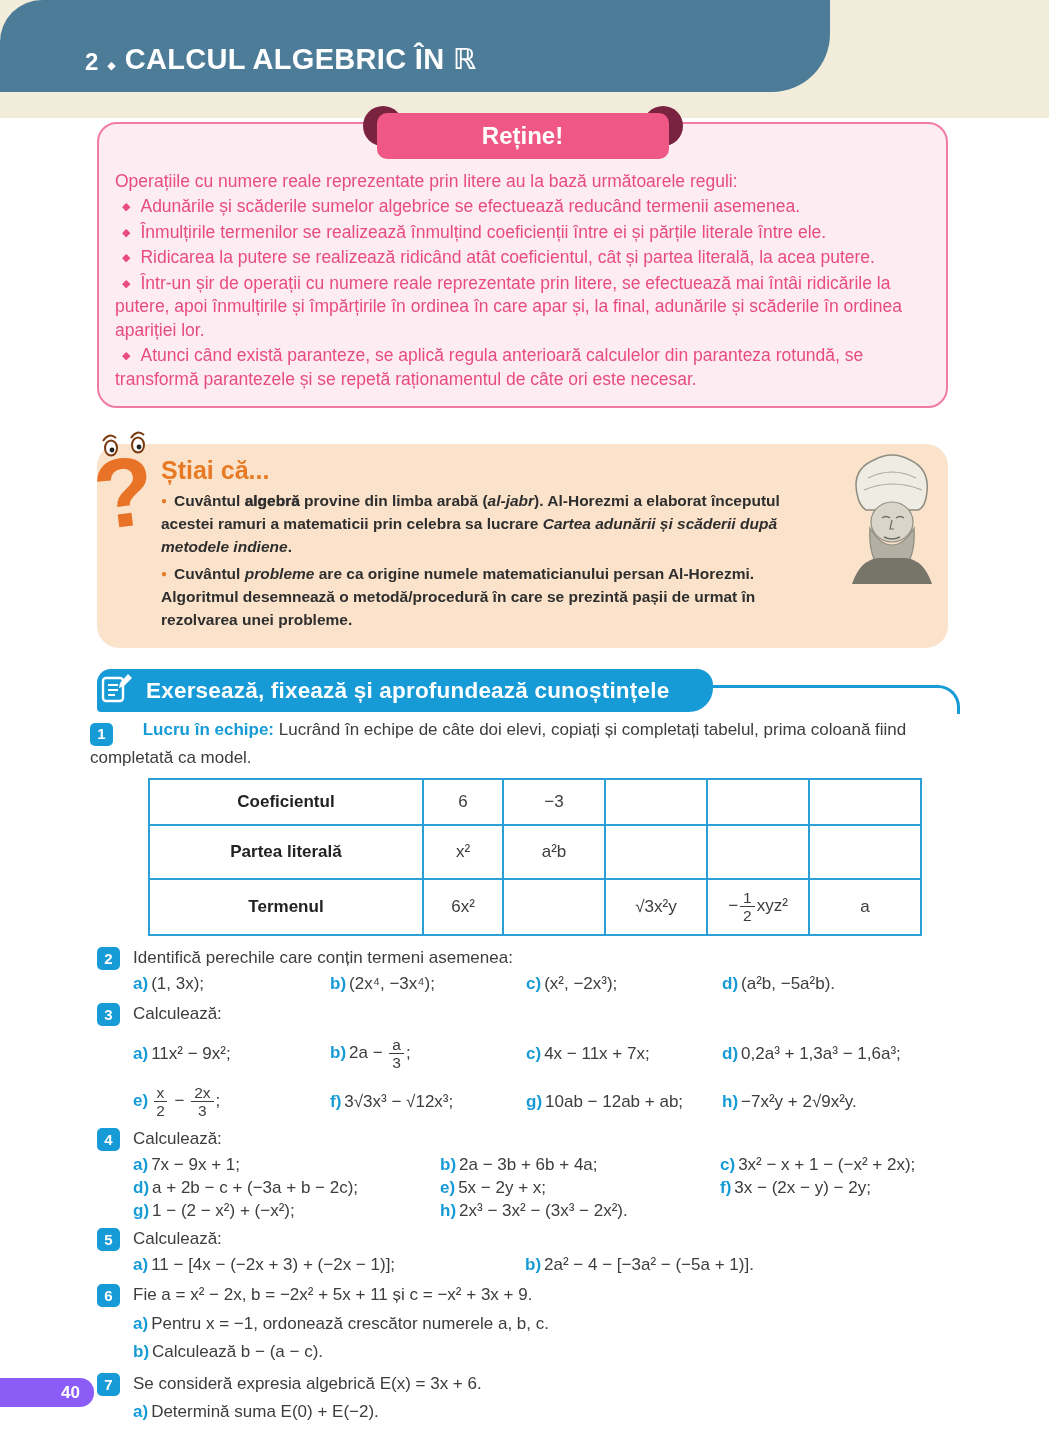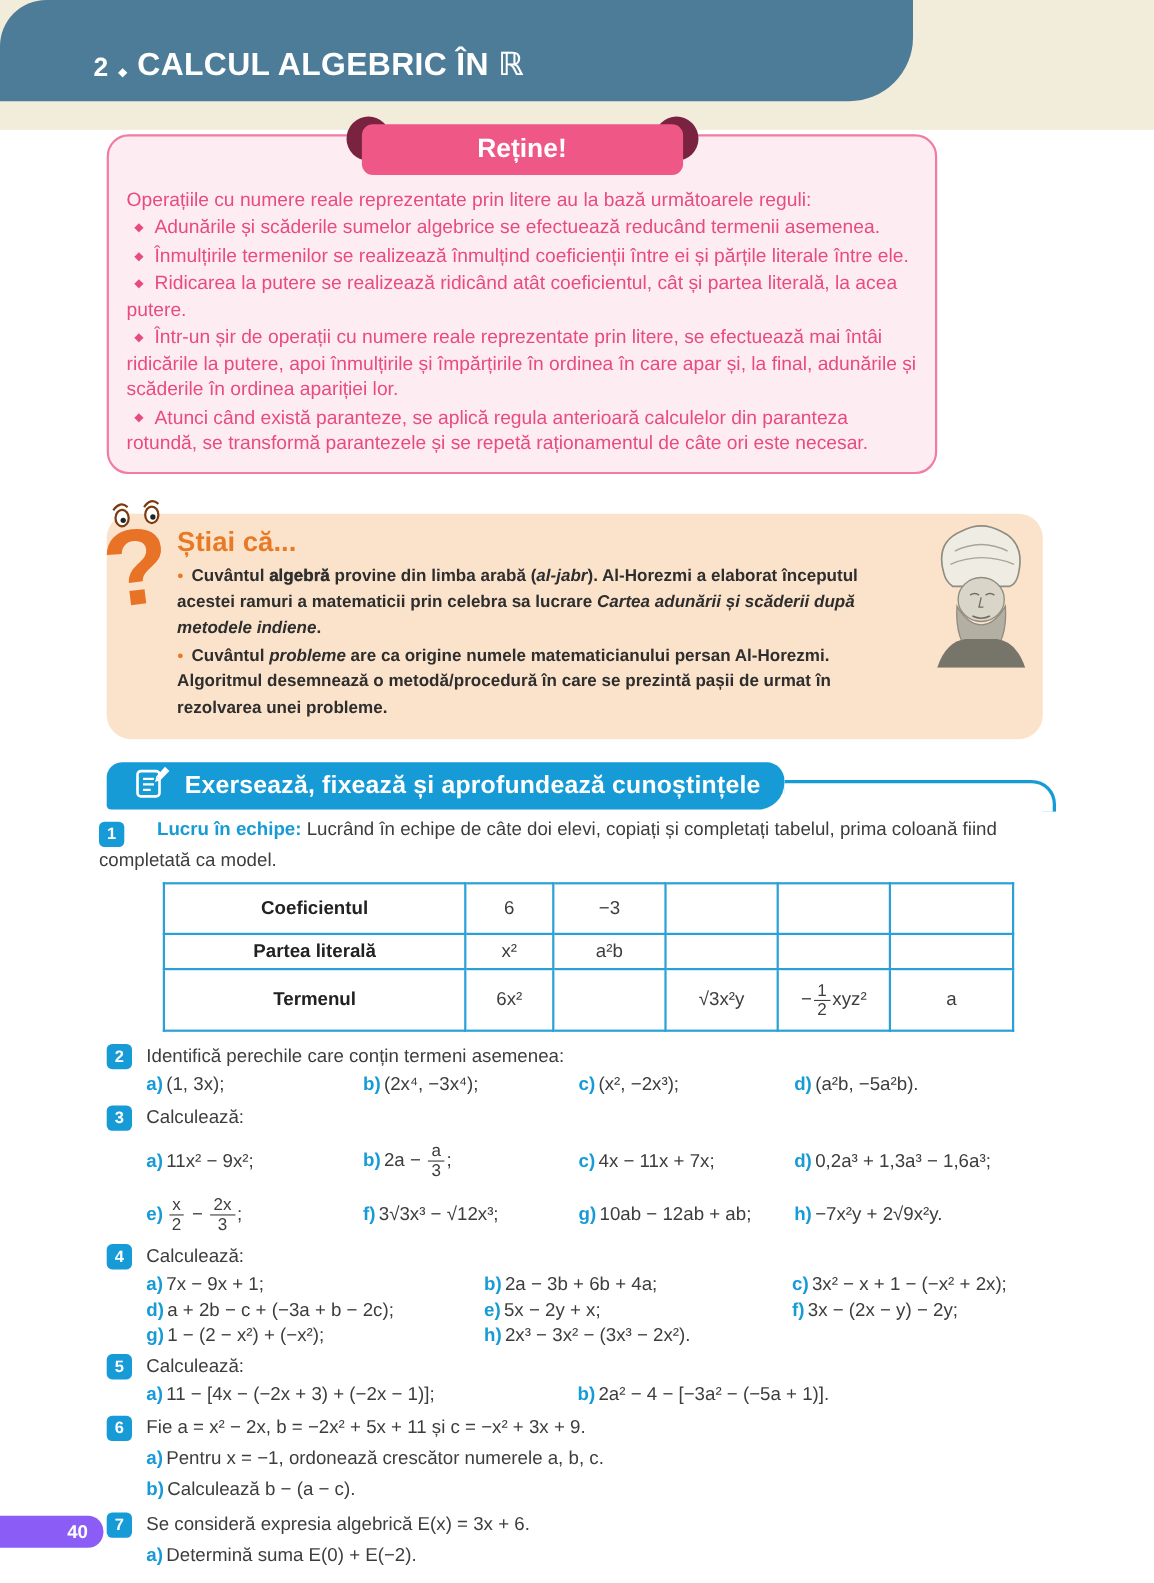--- a/index.html
+++ b/index.html
@@ -11,21 +11,21 @@
   .chapter-header{position:absolute;top:0;left:0;width:830px;height:92px;background:#4d7c99;
         border-radius:42px 0 58px 0;box-sizing:border-box;
         display:flex;align-items:flex-end;padding:0 0 16px 85px;color:#fff;}
   .chapter-header .num{font-size:24px;font-weight:bold;}
   .chapter-header .sep{font-size:11px;margin:0 9px 4px 9px;}
   .chapter-header .ttl{font-size:29px;font-weight:bold;letter-spacing:.3px;}
 
   .content{position:relative;padding:122px 0 0 90px;}
 
   
-  .retine{position:relative;margin-left:7px;width:755px;box-sizing:border-box;
+  .retine{position:relative;margin-left:7px;width:851px;box-sizing:border-box;
         background:#fdedf2;border:2.5px solid #f27ba2;border-radius:20px;
         padding:46px 16px 13px 16px;color:#e84b80;font-size:17.5px;line-height:1.34;}
   .ribbon-wrap{position:absolute;top:-11px;left:50%;transform:translateX(-50%);width:292px;height:46px;}
   .ribbon-fold{position:absolute;width:40px;height:40px;border-radius:50%;background:#7a2340;top:-7px;z-index:1;}
   .fold-l{left:-14px}.fold-r{right:-14px}
   .ribbon-band{position:absolute;left:0;top:0;right:0;bottom:0;z-index:2;background:#ef5787;border-radius:10px;
         display:flex;align-items:center;justify-content:center;color:#fff;font-size:24px;font-weight:bold;}
   .retine p{margin:0 0 2px 0;}
   .diam{font-size:11px;vertical-align:2px;margin:0 10px 0 7px;}
 
@@ -37,21 +37,21 @@
   .sp{margin:3px 0;font-size:15.5px;line-height:1.5;color:#2e2e2e;font-weight:bold;}
   .sp .dot{color:#e87a26;font-size:10px;vertical-align:2px;margin-right:7px;}
   .sp .xb{text-shadow:0 0 .7px currentColor;}
   .sp .it{font-style:italic;font-weight:bold;}
   .portrait{position:absolute;right:8px;top:4px;}
 
   
   .banner-row{position:relative;margin:21px 0 0 7px;height:43px;}
   .banner{position:absolute;left:0;top:0;width:616px;height:43px;background:#169bd7;
         border-radius:14px 16px 24px 4px;display:flex;align-items:center;gap:13px;
-        padding-left:24px;box-sizing:border-box;color:#fff;font-size:22.5px;font-weight:bold;letter-spacing:.2px;}
+        padding-left:2px;box-sizing:border-box;color:#fff;font-size:22.5px;font-weight:bold;letter-spacing:.2px;}
   .swoosh{position:absolute;left:616px;top:16px;width:244px;height:26px;
         border-top:3.5px solid #169bd7;border-right:3.5px solid #169bd7;border-top-right-radius:22px;}
 
   
   .exwrap{width:885px;font-size:17px;}
   .ex{position:relative;padding-left:43px;}
   .badge{position:absolute;left:7px;top:1px;width:23px;height:23px;background:#169bd7;border-radius:5px;
         color:#fff;font-size:15px;font-weight:bold;display:flex;align-items:center;justify-content:center;}
   .badge-inline{display:inline-flex;position:static;vertical-align:-4px;margin-right:13px;width:23px;height:23px;
         background:#169bd7;border-radius:5px;color:#fff;font-size:15px;font-weight:bold;align-items:center;justify-content:center;}
@@ -65,21 +65,21 @@
 
   .frac{display:inline-flex;flex-direction:column;align-items:center;vertical-align:middle;
         line-height:1.1;font-size:15.5px;margin:0 2px;}
   .frac .n{display:block;padding:0 3px;border-bottom:1.6px solid currentColor;}
   .frac .d{display:block;padding:0 3px;}
 
   
   table.coef{border-collapse:collapse;margin:8px 0 10px 58px;table-layout:fixed;background:#fff;}
   table.coef td{border:2px solid #2a9fd8;text-align:center;vertical-align:middle;font-size:17px;padding:0;}
   table.coef td.h{font-weight:bold;color:#222;}
-  .r1{height:46px}.r2{height:32px}.r3{height:56px}
+  .r1{height:46px}.r2{height:54px}.r3{height:56px}
   .cw0{width:272px}.cw1{width:78px}.cw2{width:100px}.cw3{width:100px}.cw4{width:100px}.cw5{width:110px}
 
   
   .pagepill{position:absolute;left:0;top:1378px;width:94px;height:29px;background:#8b5cf6;
         border-radius:0 14px 14px 0;color:#fff;font-size:17px;font-weight:bold;
         display:flex;align-items:center;justify-content:flex-end;padding-right:14px;box-sizing:border-box;}
 
   .mt6{margin-top:6px}.mt8{margin-top:8px}
 </style>
 </head>

